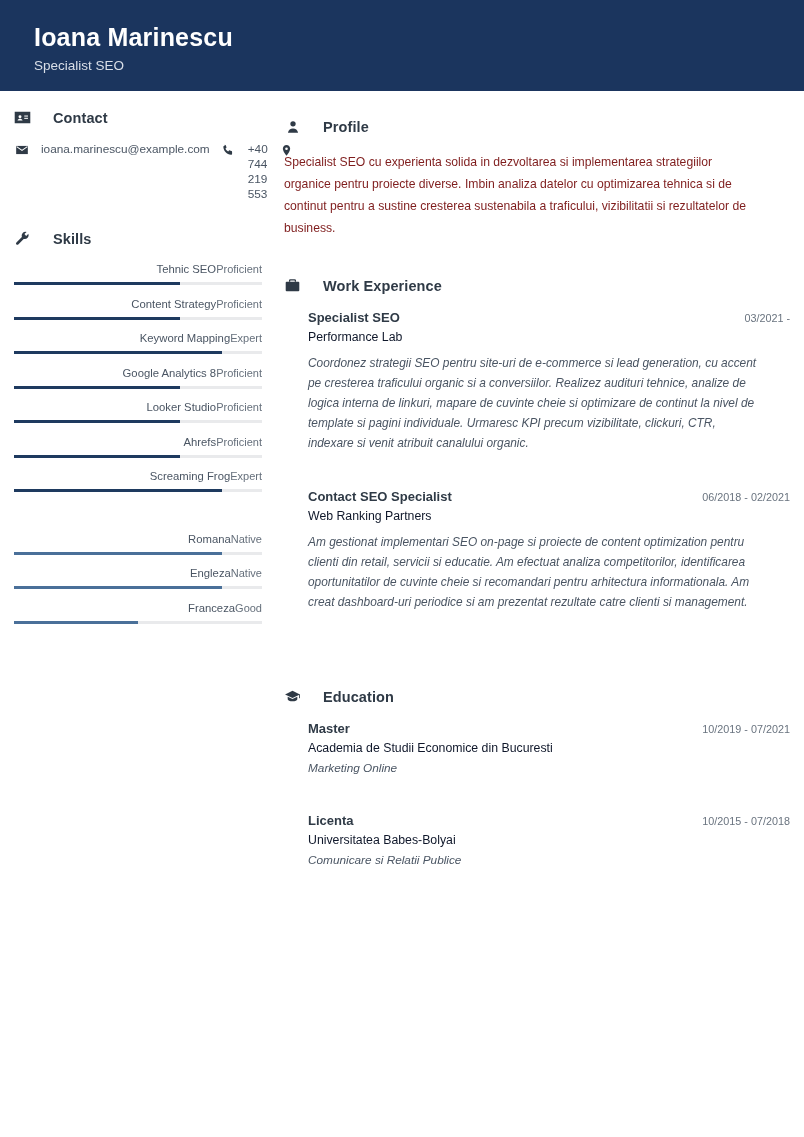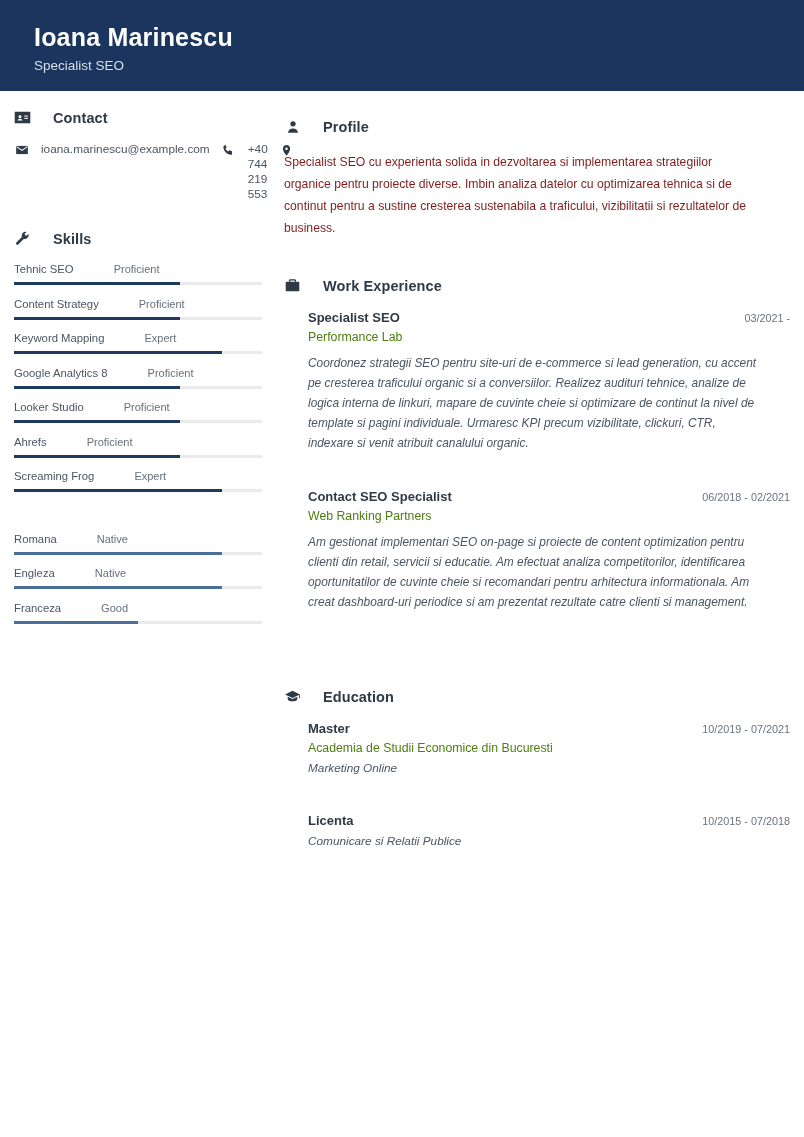--- a/index.html
+++ b/index.html
@@ -94,26 +94,25 @@
     color: #2f3a46;
   }
   .contact-row .ci svg { display: block; }
   .contact-text { padding-top: 0px; }
 
   
   .bar-list { display: flex; flex-direction: column; }
   .bar-row { margin-bottom: 12.5px; }
   .bar-labels {
     display: flex;
-    justify-content: flex-start;
+    justify-content: flex-end;
     align-items: baseline;
     font-size: 11.3px;
     color: #4a5563;
     margin-bottom: 7px;
-    gap: 40px;
   }
   .bar-level { color: #66707c; font-size: 11px; }
   .bar-track {
     height: 3px;
     background: #e9eaec;
     width: 100%;
     position: relative;
     overflow: hidden;
   }
   .bar-fill {
@@ -144,21 +143,21 @@
     color: #2f3a46;
   }
   .entry-date {
     font-size: 10.8px;
     color: #69737f;
     white-space: nowrap;
     flex: 0 0 auto;
   }
   .entry-org {
     font-size: 12.3px;
-    color: #4d7c0f;
+    color: #0f172a;
     margin-top: 5px;
   }
   .entry-field {
     font-size: 11.8px;
     color: #4a5563;
     font-style: italic;
     margin-top: 6px;
   }
   .entry-desc {
     font-size: 11.9px;
@@ -413,18 +412,19 @@
         <div class="entry-field">Marketing Online</div>
       </div>
 
       <div class="edu-gap"></div>
 
       <div class="entry">
         <div class="entry-top">
           <span class="entry-role">Licenta</span>
           <span class="entry-date">10/2015 - 07/2018</span>
         </div>
+        <div class="entry-org">Universitatea Babes-Bolyai</div>
         <div class="entry-field">Comunicare si Relatii Publice</div>
       </div>
     </div>
 
   </div>
 </div>
 
 </body></html>

